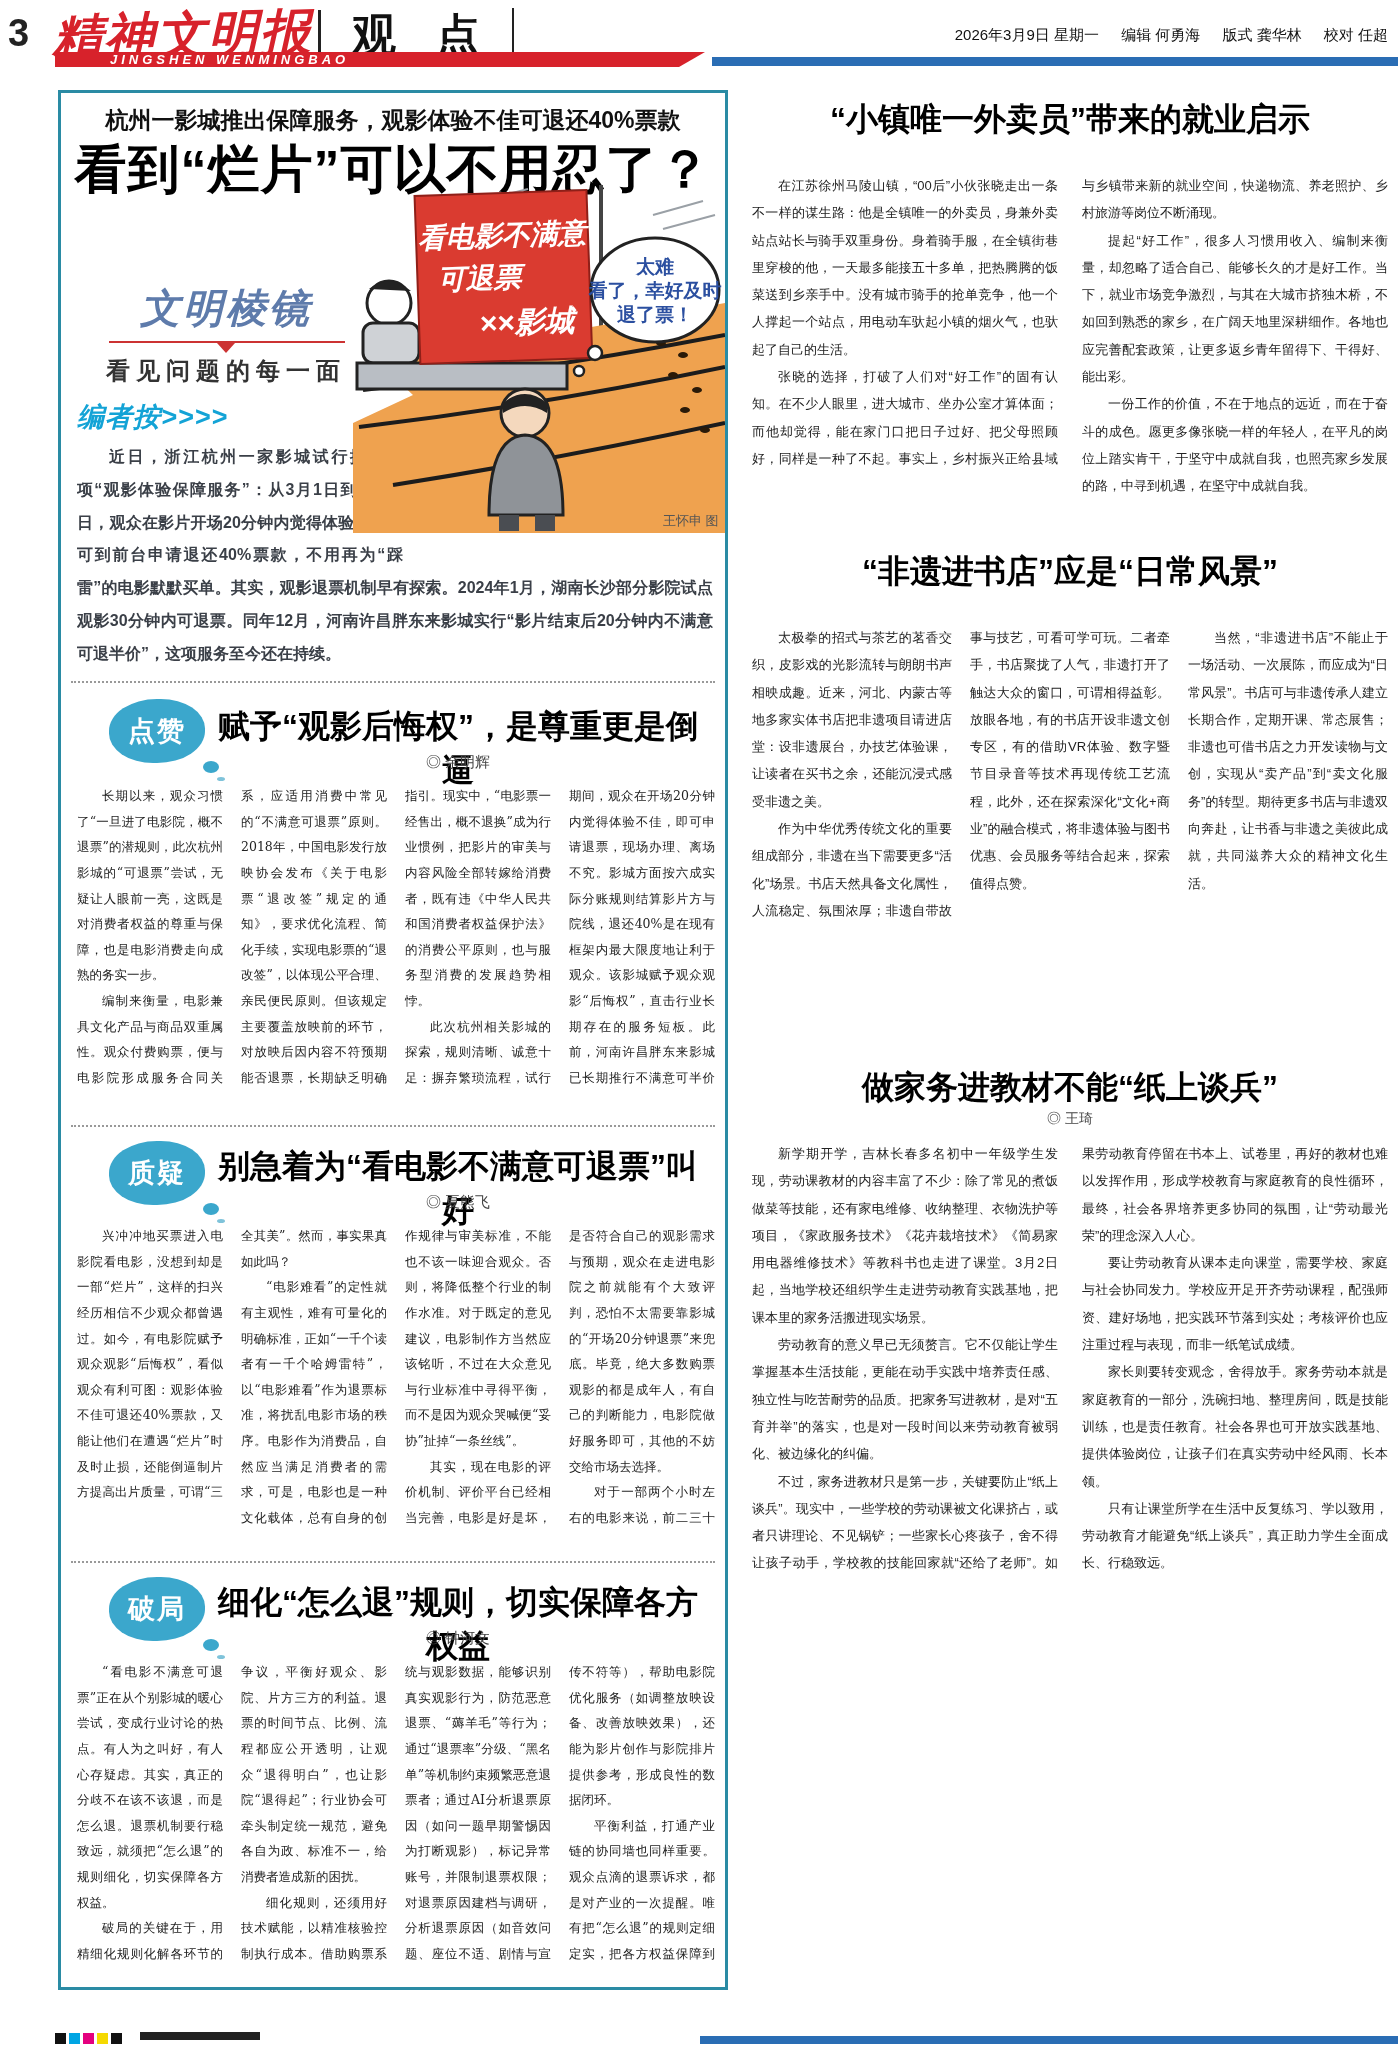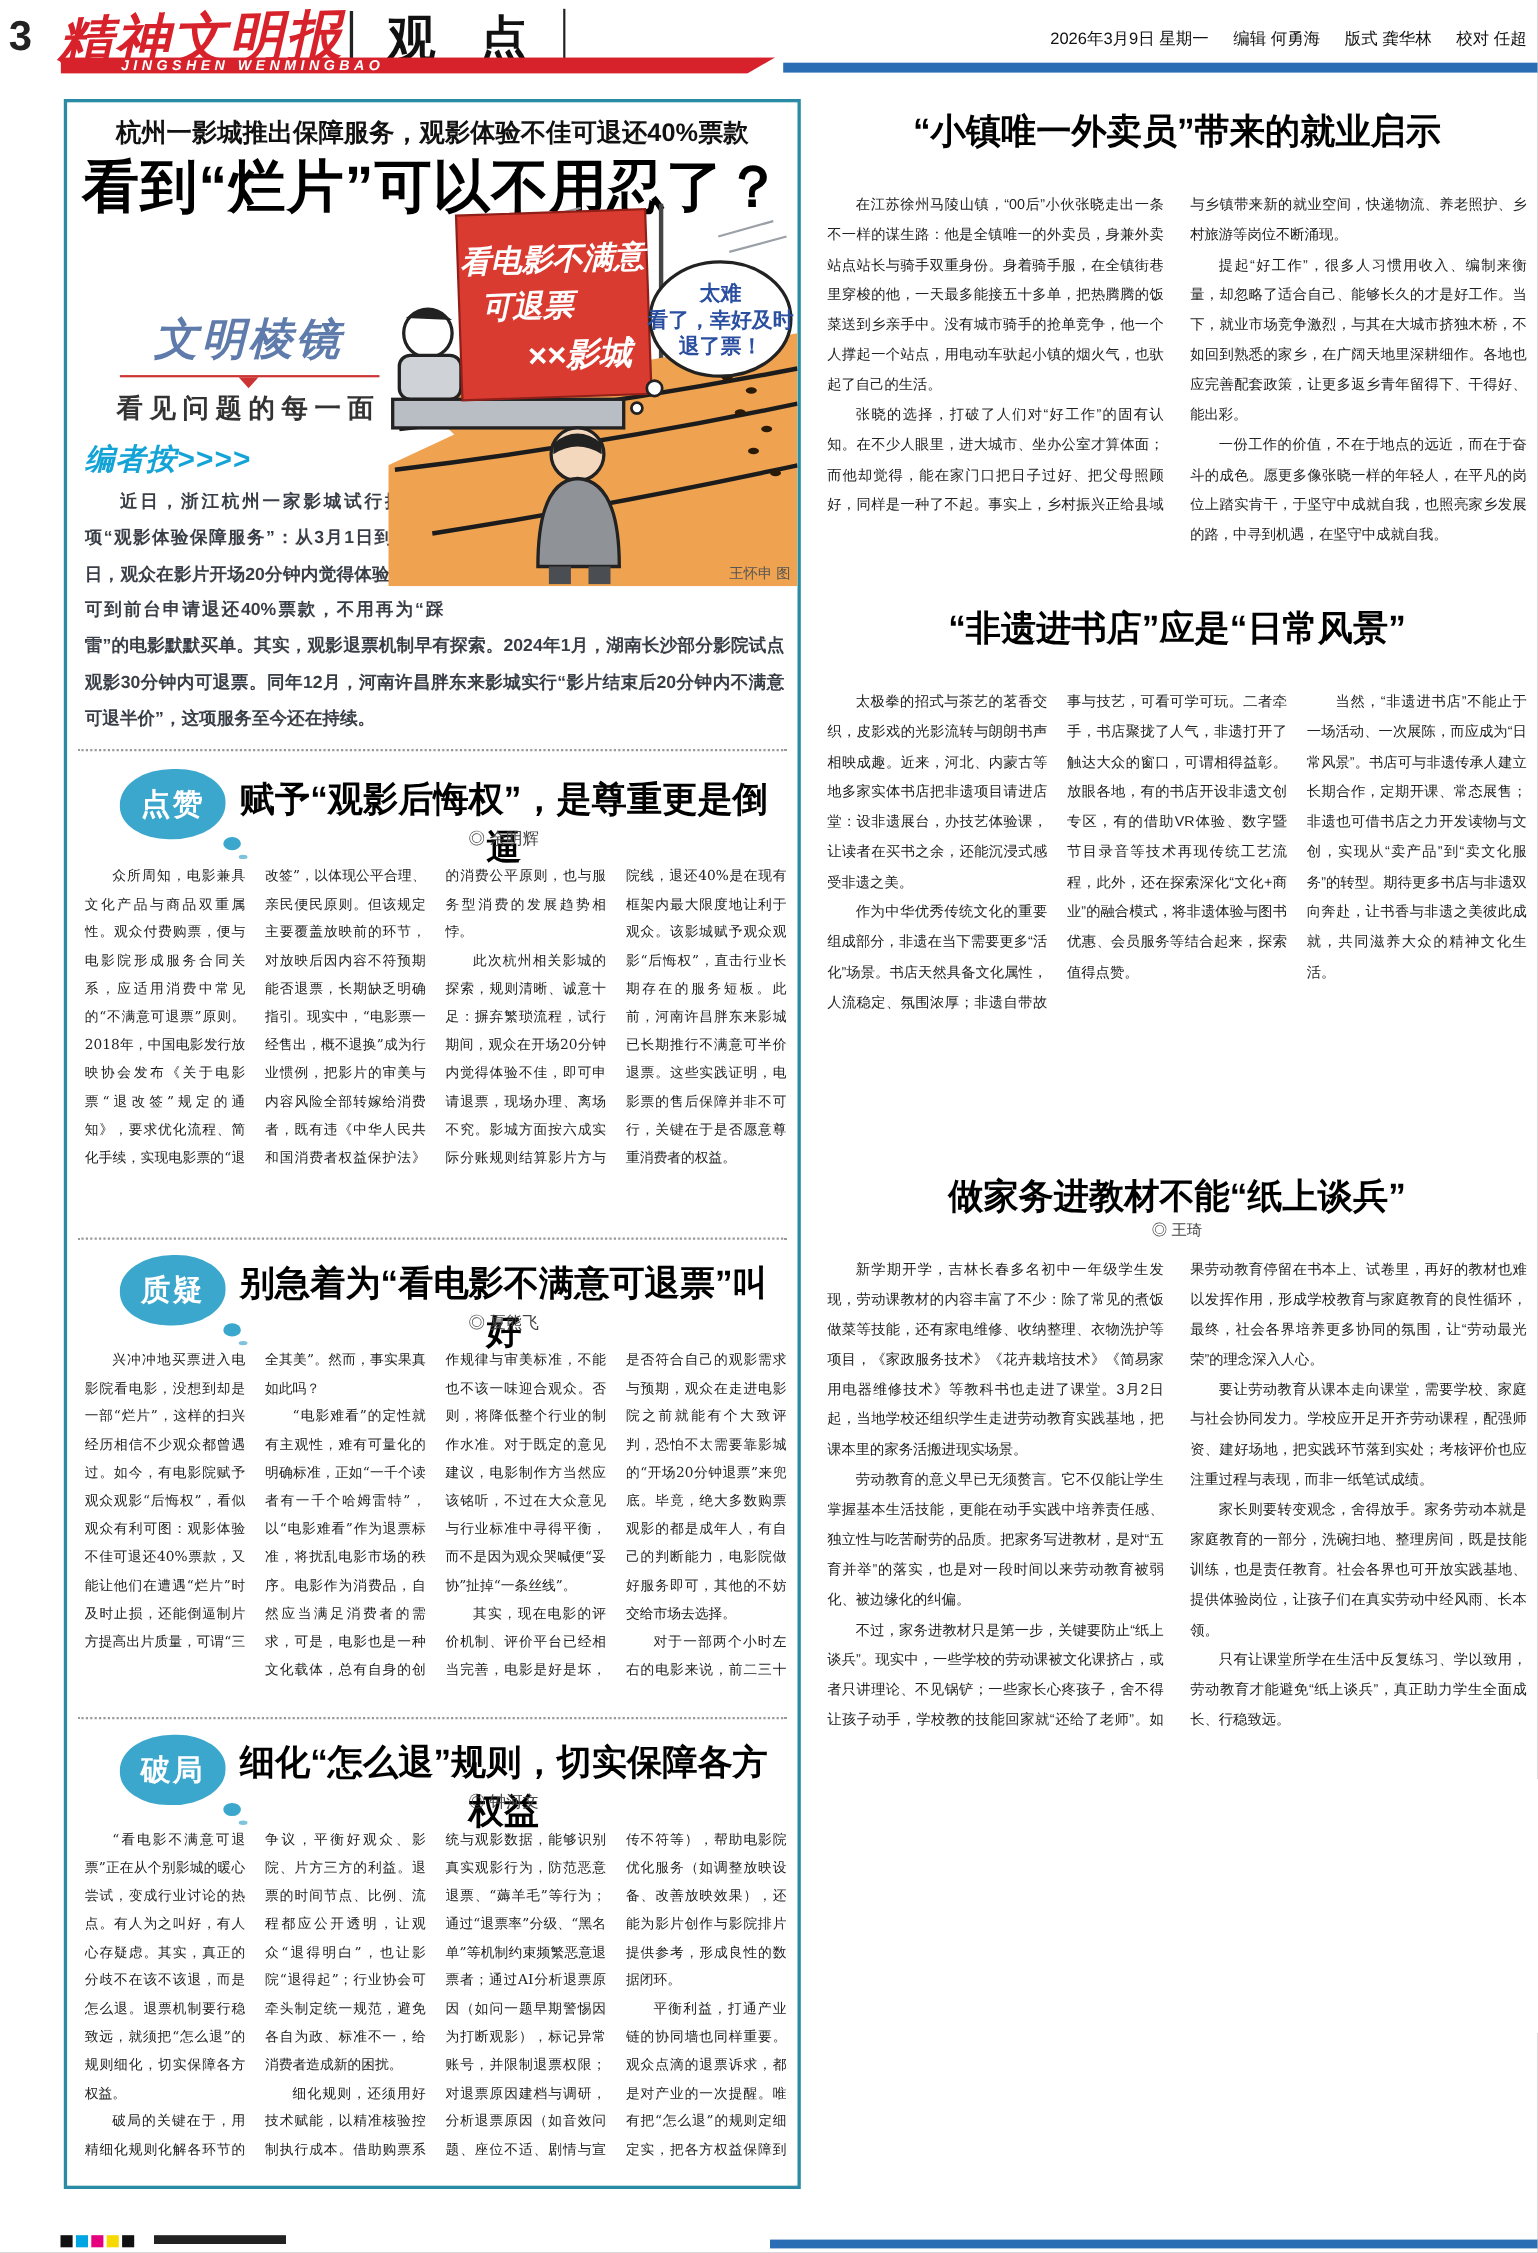--- a/index.html
+++ b/index.html
@@ -199,21 +199,22 @@
         </g>
         <text x="310" y="340" font-size="13" fill="#555">王怀申 图</text>
       </svg>
     </div>
 
     <div class="dotline" style="top:588px"></div>
     <div class="sec-tag" style="top:606px">点赞</div>
     <div class="sec-headline" style="top:612px">赋予“观影后悔权”，是尊重更是倒逼</div>
     <div class="sec-byline" style="top:660px">◎ 余明辉</div>
     <div class="sec-body cols4" style="top:690px; height:330px">
-        <p>众所周知，电影兼具文化产品与商品双重属性。观众付费购票，便与电影院形成服务合同关系，应适用消费中常见的“不满意可退票”原则。2018年，中国电影发行放映协会发布《关于电影票“退改签”规定的通知》，要求优化流程、简化手续，实现电影票的“退改签”，以体现公平合理、亲民便民原则。但该规定主要覆盖放映前的环节，对放映后因内容不符预期能否退票，长期缺乏明确指引。现实中，“电影票一经售出，概不退换”成为行业惯例，把影片的审美与内容风险全部转嫁给消费者，既有违《中华人民共和国消费者权益保护法》的消费公平原则，也与服务型消费的发展趋势相悖。</p>
+        <p>长期以来，观众习惯了“一旦进了电影院，概不退票”的潜规则，此次杭州影城的“可退票”尝试，无疑让人眼前一亮，这既是对消费者权益的尊重与保障，也是电影消费走向成熟的务实一步。</p>
+        <p>编制来衡量，电影兼具文化产品与商品双重属性。观众付费购票，便与电影院形成服务合同关系，应适用消费中常见的“不满意可退票”原则。2018年，中国电影发行放映协会发布《关于电影票“退改签”规定的通知》，要求优化流程、简化手续，实现电影票的“退改签”，以体现公平合理、亲民便民原则。但该规定主要覆盖放映前的环节，对放映后因内容不符预期能否退票，长期缺乏明确指引。现实中，“电影票一经售出，概不退换”成为行业惯例，把影片的审美与内容风险全部转嫁给消费者，既有违《中华人民共和国消费者权益保护法》的消费公平原则，也与服务型消费的发展趋势相悖。</p>
         <p>此次杭州相关影城的探索，规则清晰、诚意十足：摒弃繁琐流程，试行期间，观众在开场20分钟内觉得体验不佳，即可申请退票，现场办理、离场不究。影城方面按六成实际分账规则结算影片方与院线，退还40%是在现有框架内最大限度地让利于观众。该影城赋予观众观影“后悔权”，直击行业长期存在的服务短板。此前，河南许昌胖东来影城已长期推行不满意可半价退票。这些实践证明，电影票的售后保障并非不可行，关键在于是否愿意尊重消费者的权益。</p>
       </div>
 
     <div class="dotline" style="top:1032px"></div>
     <div class="sec-tag" style="top:1048px">质疑</div>
     <div class="sec-headline" style="top:1052px">别急着为“看电影不满意可退票”叫好</div>
     <div class="sec-byline" style="top:1100px">◎ 夏熊飞</div>
     <div class="sec-body cols4" style="top:1130px; height:328px">
         <p>兴冲冲地买票进入电影院看电影，没想到却是一部“烂片”，这样的扫兴经历相信不少观众都曾遇过。如今，有电影院赋予观众观影“后悔权”，看似观众有利可图：观影体验不佳可退还40%票款，又能让他们在遭遇“烂片”时及时止损，还能倒逼制片方提高出片质量，可谓“三全其美”。然而，事实果真如此吗？</p>
         <p>“电影难看”的定性就有主观性，难有可量化的明确标准，正如“一千个读者有一千个哈姆雷特”，以“电影难看”作为退票标准，将扰乱电影市场的秩序。电影作为消费品，自然应当满足消费者的需求，可是，电影也是一种文化载体，总有自身的创作规律与审美标准，不能也不该一味迎合观众。否则，将降低整个行业的制作水准。对于既定的意见建议，电影制作方当然应该铭听，不过在大众意见与行业标准中寻得平衡，而不是因为观众哭喊便“妥协”扯掉“一条丝线”。</p>

